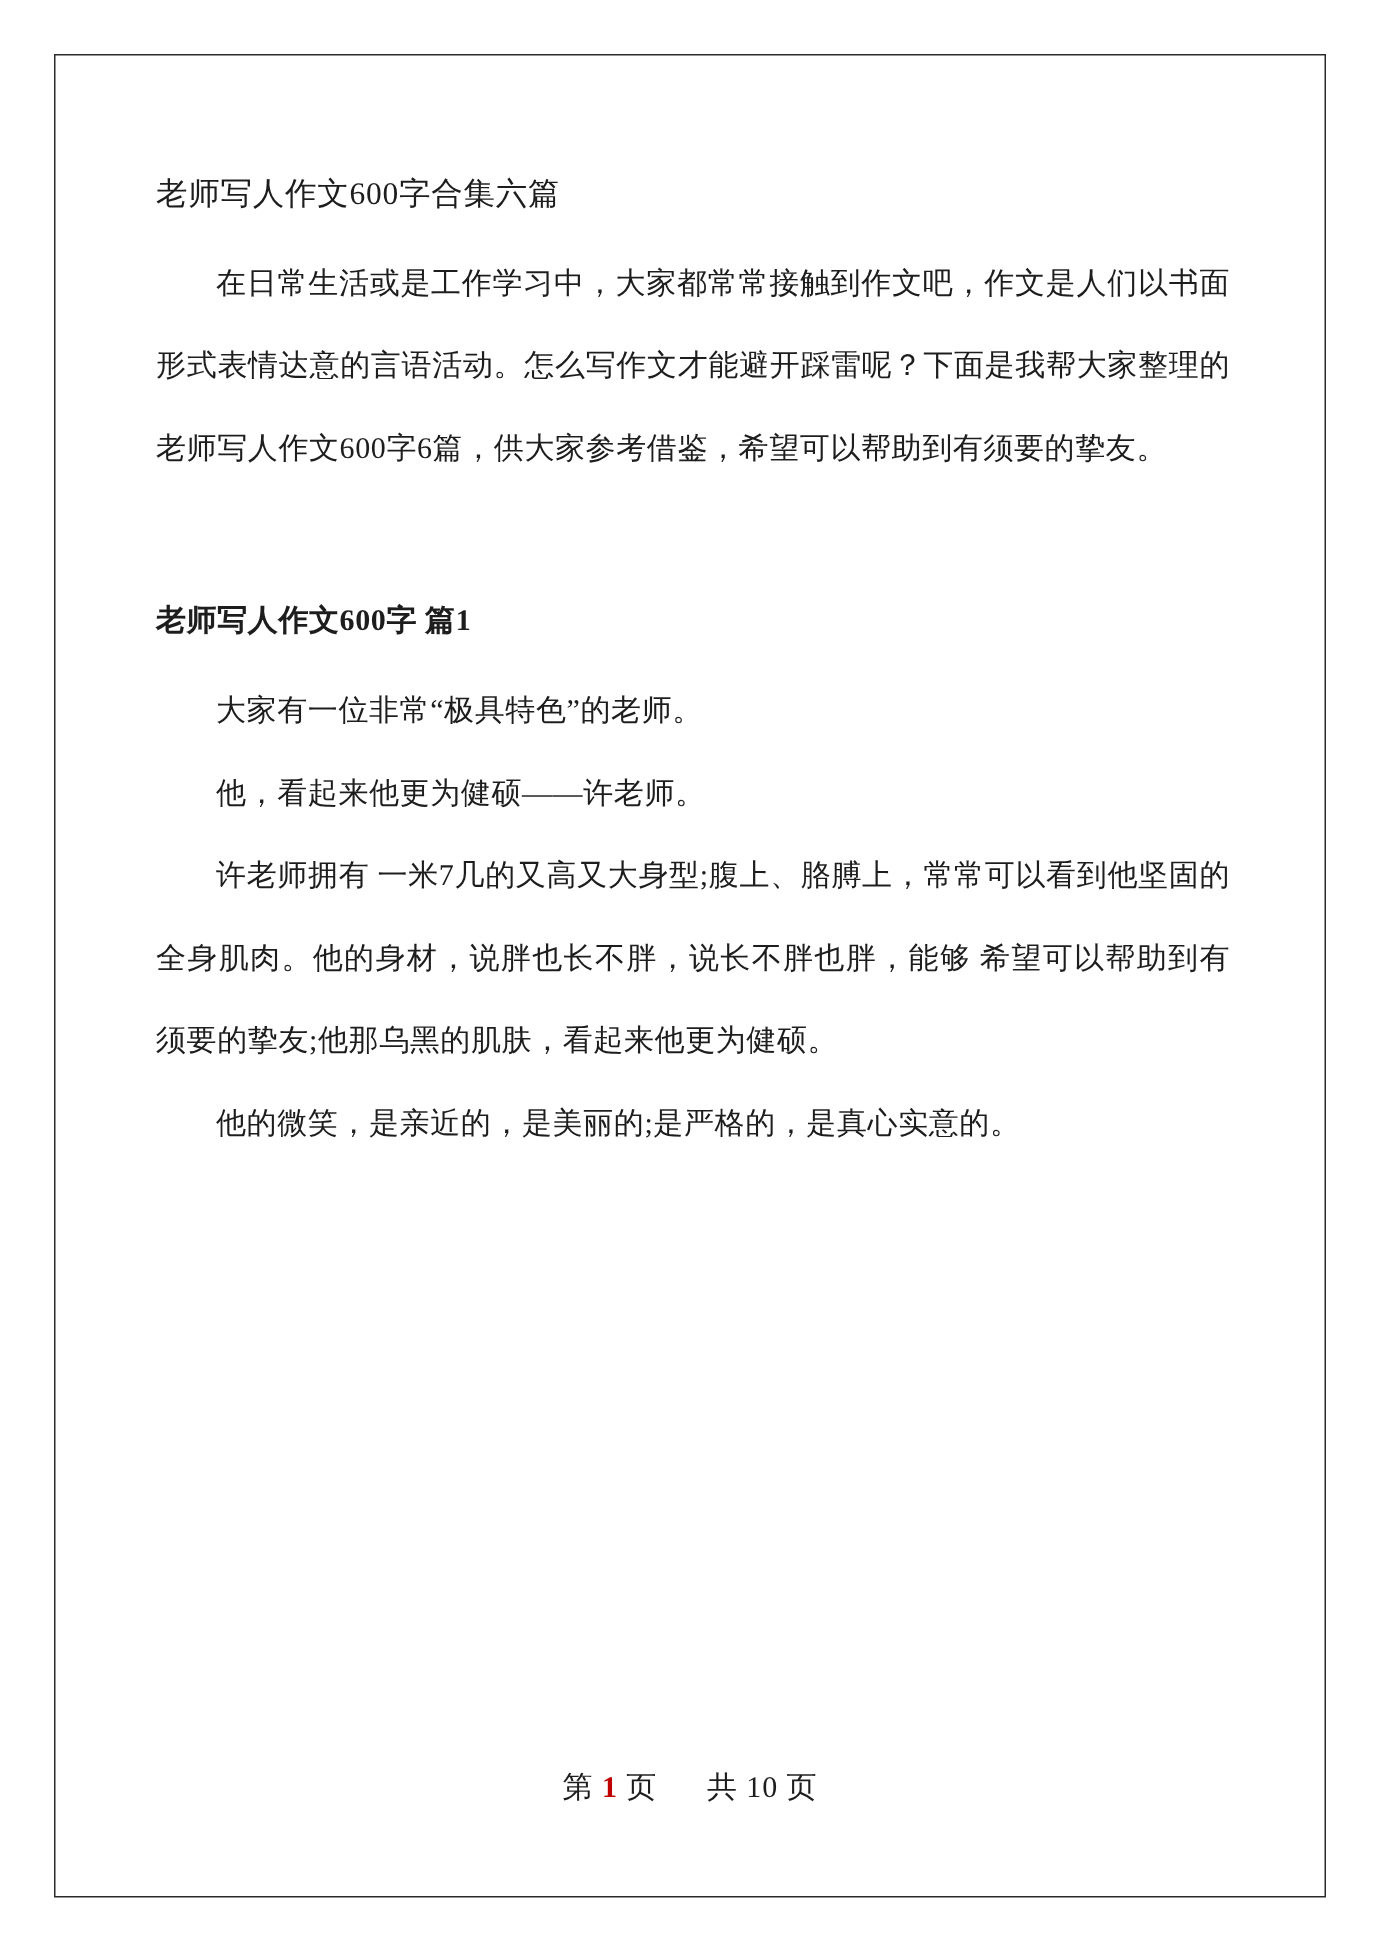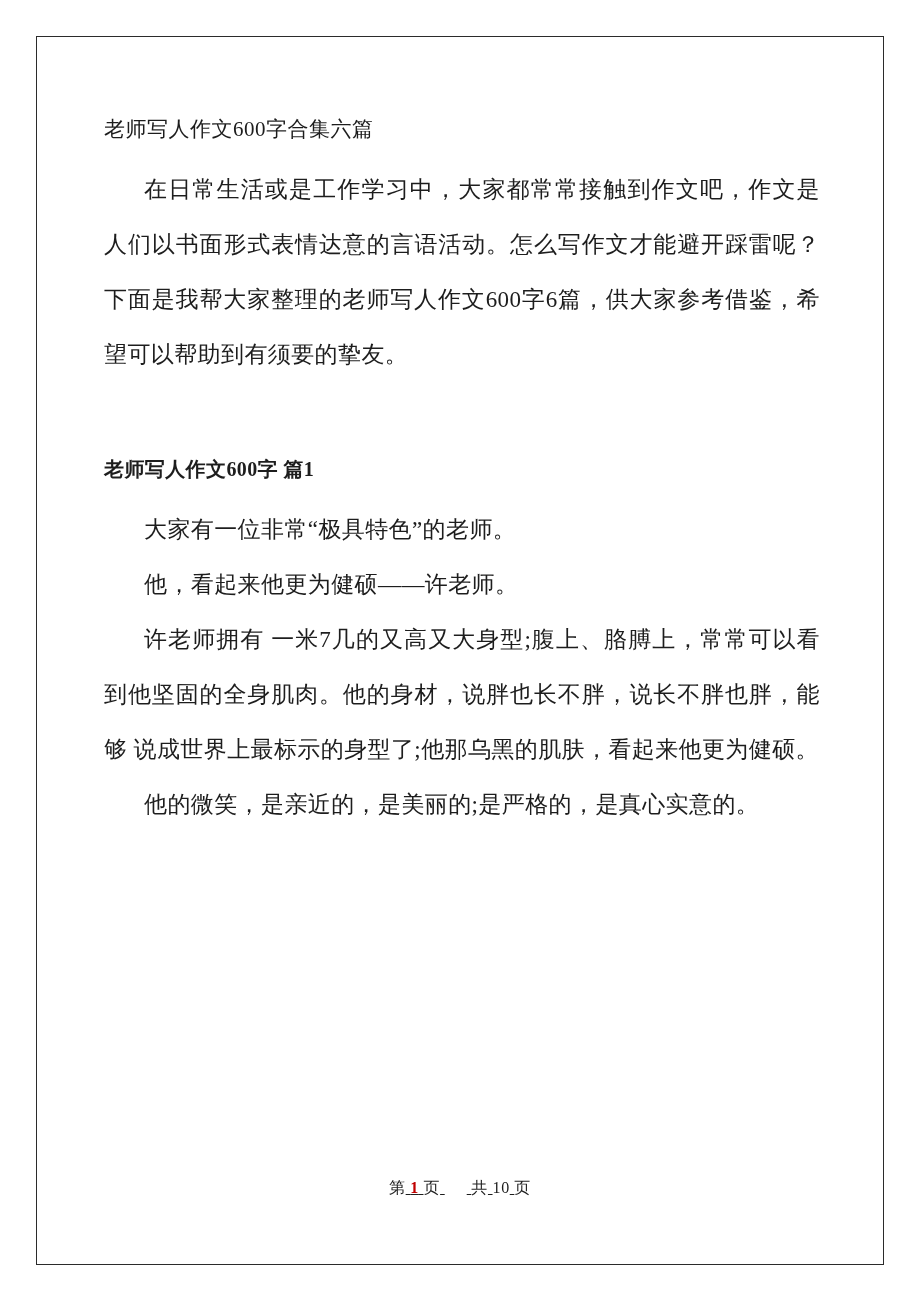--- a/index.html
+++ b/index.html
@@ -46,21 +46,21 @@
   .doc-title {
     font-size: 21px;
     line-height: 34px;
     color: #1d1d1d;
     letter-spacing: 0.5px;
     margin: 0 0 16px 0;
     font-weight: normal;
   }
 
   .para {
-    font-size: 23px;
+    font-size: 20px;
     line-height: 55px;
     color: #1d1d1d;
     letter-spacing: 0.4px;
     margin: 0;
     text-align: justify;
     text-justify: inter-character;
     text-indent: 40px;
     word-break: break-all;
   }
 
@@ -77,24 +77,23 @@
     font-weight: bold;
     text-indent: 0;
   }
 
   .footer {
     position: absolute;
     left: 36px;
     top: 1178px;
     width: 848px;
     text-align: center;
-    font-size: 16px;
+    font-size: 20px;
     color: #1d1d1d;
     letter-spacing: 0.6px;
-    text-decoration: underline;
   }
   .footer .pg-num {
     color: #c00000;
     font-weight: bold;
   }
   .footer .seg {
     display: inline-block;
   }
   .footer .gap {
     display: inline-block;
@@ -116,21 +115,21 @@
 
     <div class="spacer-lg"></div>
 
     <h2 class="section-title">老师写人作文600字   篇1</h2>
 
     <p class="para">大家有一位非常“极具特色”的老师。</p>
 
 
     <p class="para">他，看起来他更为健硕——许老师。</p>
 
-    <p class="para">许老师拥有 一米7几的又高又大身型;腹上、胳膊上，常常可以看到他坚固的全身肌肉。他的身材，说胖也长不胖，说长不胖也胖，能够 说成世界上最标示的身型了;他那乌黑的肌肤，看起来他更为健硕。</p>
+    <p class="para">许老师拥有 一米7几的又高又大身型;腹上、胳膊上，常常可以看到他坚固的全身肌肉。他的身材，说胖也长不胖，说长不胖也胖，能够 希望可以帮助到有须要的挚友;他那乌黑的肌肤，看起来他更为健硕。</p>
 
     <p class="para">他的微笑，是亲近的，是美丽的;是严格的，是真心实意的。</p>
 
 
   </div>
 
   <div class="footer">
     <span class="seg">第</span>
     <span class="pg-num" style="color: rgb(192, 0, 0);">1</span>
     <span class="seg">页</span>

